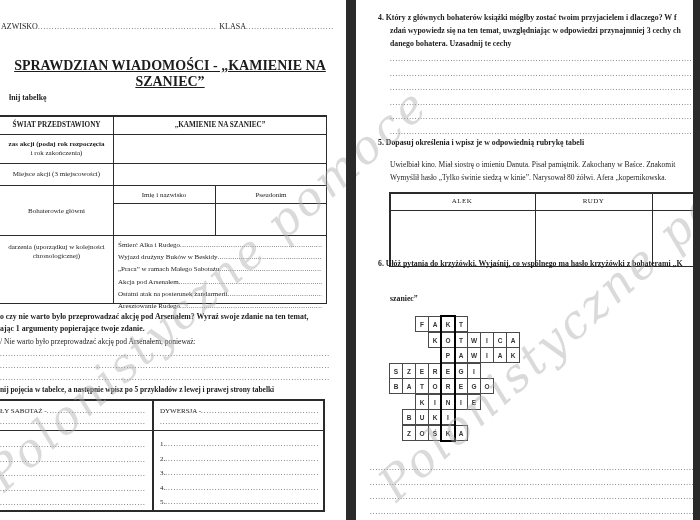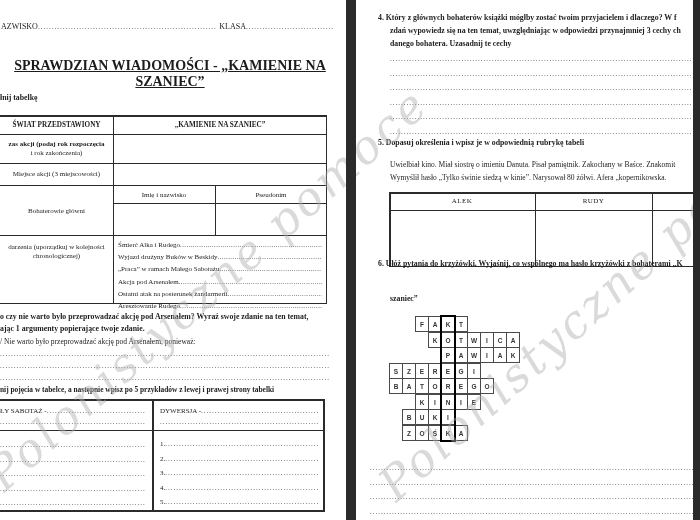--- a/index.html
+++ b/index.html
@@ -50,21 +50,21 @@
 
     <div class="abs leader" style="left:1px;top:22px;width:333px;font-size:8px;">
       <span>AZWISKO</span>
       <span class="dots"></span>
       <span style="margin-left:3px;">KLASA</span>
       <span class="dots" style="max-width:88px;"></span>
     </div>
 
     <div class="abs b" style="left:0;top:58px;width:340px;text-align:center;font-size:14px;text-decoration:underline;">SPRAWDZIAN WIADOMOŚCI - „KAMIENIE NA SZANIEC”</div>
 
-    <div class="abs b q nowrap" style="left:0;top:93px;">łnij tabelkę</div>
+    <div class="abs b q nowrap" style="left:9px;top:93px;">łnij tabelkę</div>
 
     <div class="abs" style="left:0;top:115px;width:327px;height:189px;">
 
       <div class="line" style="left:0;top:0;width:327px;height:1.5px;"></div>
       <div class="line" style="left:0;top:187.5px;width:327px;height:1.5px;"></div>
       <div class="line" style="left:325.5px;top:0;width:1.5px;height:189px;"></div>
 
       <div class="line" style="left:0;top:19px;width:327px;height:1px;"></div>
       <div class="line" style="left:0;top:48px;width:327px;height:1px;"></div>
       <div class="line" style="left:0;top:70px;width:327px;height:1px;"></div>

